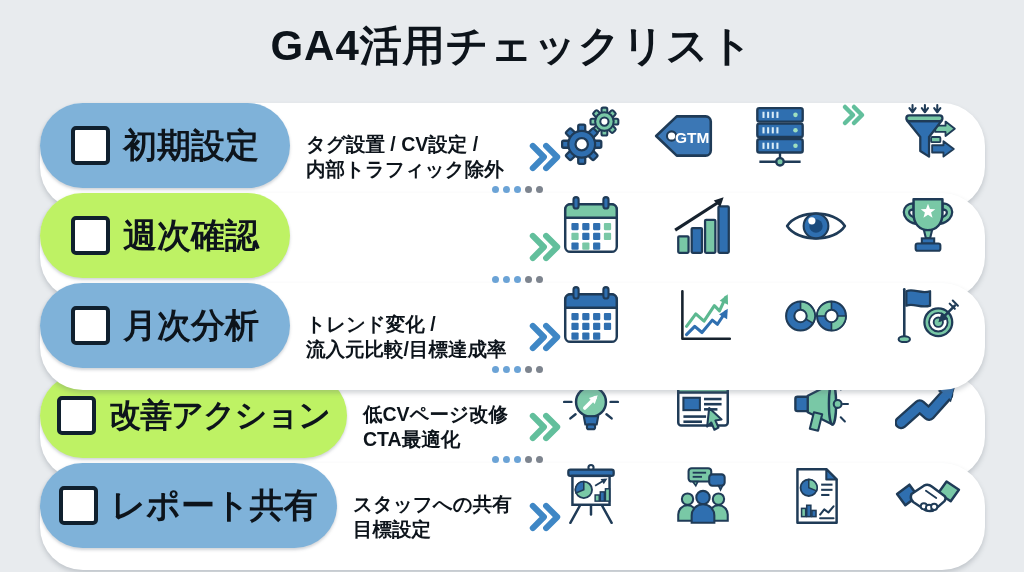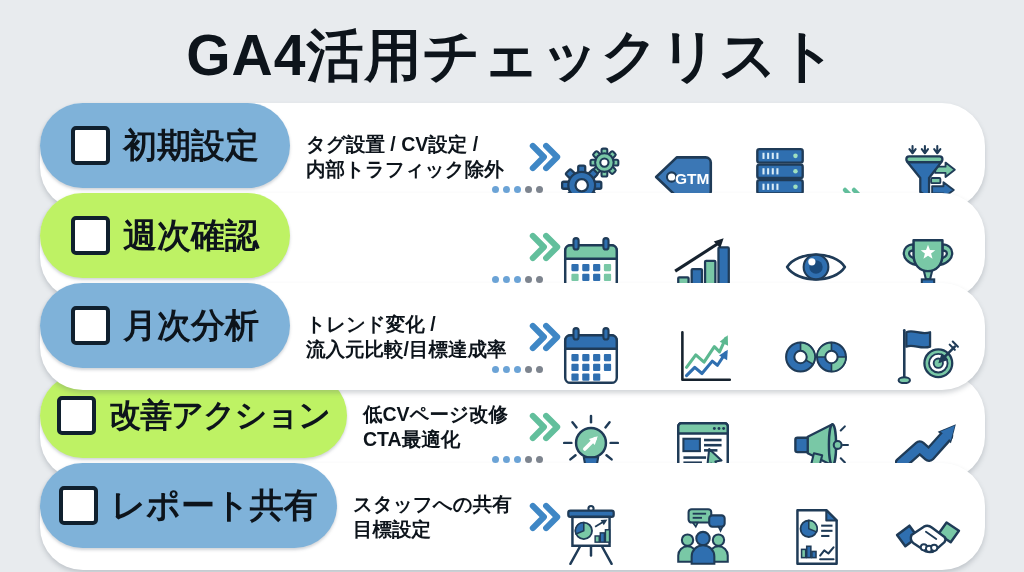--- a/index.html
+++ b/index.html
@@ -4,21 +4,21 @@
 <style>
   html,body{margin:0;padding:0;}
   body{
     width:1024px;height:572px;overflow:hidden;position:relative;
     background:#e8ebee;
     font-family:"Liberation Sans","DejaVu Sans",sans-serif;
     color:#0d141b;
   }
   .title{
     position:absolute;left:0;right:0;top:18px;text-align:center;
-    font-size:57px;font-weight:900;letter-spacing:1px;color:#0d141b;
+    font-size:42px;font-weight:900;letter-spacing:1px;color:#0d141b;
   }
   .board{position:absolute;left:40px;top:103px;width:945px;height:445px;}
   .row{
     position:absolute;left:0;width:945px;height:107px;background:#ffffff;
     border-radius:43px;box-shadow:0 3px 5px rgba(90,100,112,.28);
   }
   .r0{top:0px}.r1{top:90px}.r2{top:180px}.r3{top:270px}.r4{top:360px}
   .pill{
     position:absolute;left:0;top:0;height:85px;border-radius:43px;
     display:flex;align-items:center;justify-content:center;gap:13px;
@@ -35,21 +35,21 @@
   .desc{
     position:absolute;top:50%;transform:translateY(-50%);
     font-size:19.5px;font-weight:800;line-height:1.3;white-space:nowrap;
   }
   .chev{position:absolute;left:487px;top:50%;transform:translateY(-50%);width:36px;height:31px;}
   .chev path{fill:none;stroke-width:5.5;stroke-linecap:round;stroke-linejoin:round;}
   .chev.cblue path{stroke:#3f87c5}
   .chev.cgreen path{stroke:#62bf9c}
   .icons{
     position:absolute;left:518px;right:24px;top:0;bottom:0;
-    display:flex;align-items:flex-end;justify-content:space-between;
+    display:flex;align-items:flex-start;justify-content:space-between;
   }
   .ic{width:66px;height:66px;flex:0 0 auto;display:block;}
   .minichev{width:26px;height:24px;flex:0 0 auto;}
   .minichev path{fill:none;stroke:#62bf9c;stroke-width:4.5;stroke-linecap:round;stroke-linejoin:round;}
   .dots{position:absolute;left:452px;height:8px;display:flex;gap:4px;}
   .dt1{top:83px}.dt2{top:173px}.dt3{top:263px}.dt4{top:353px}
   .dots i{width:7px;height:7px;border-radius:50%;display:block;}
   .dots i.b{background:#6ba3d6}
   .dots i.g{background:#7d848e}
   svg text{font-family:"Liberation Sans","DejaVu Sans",sans-serif;}

